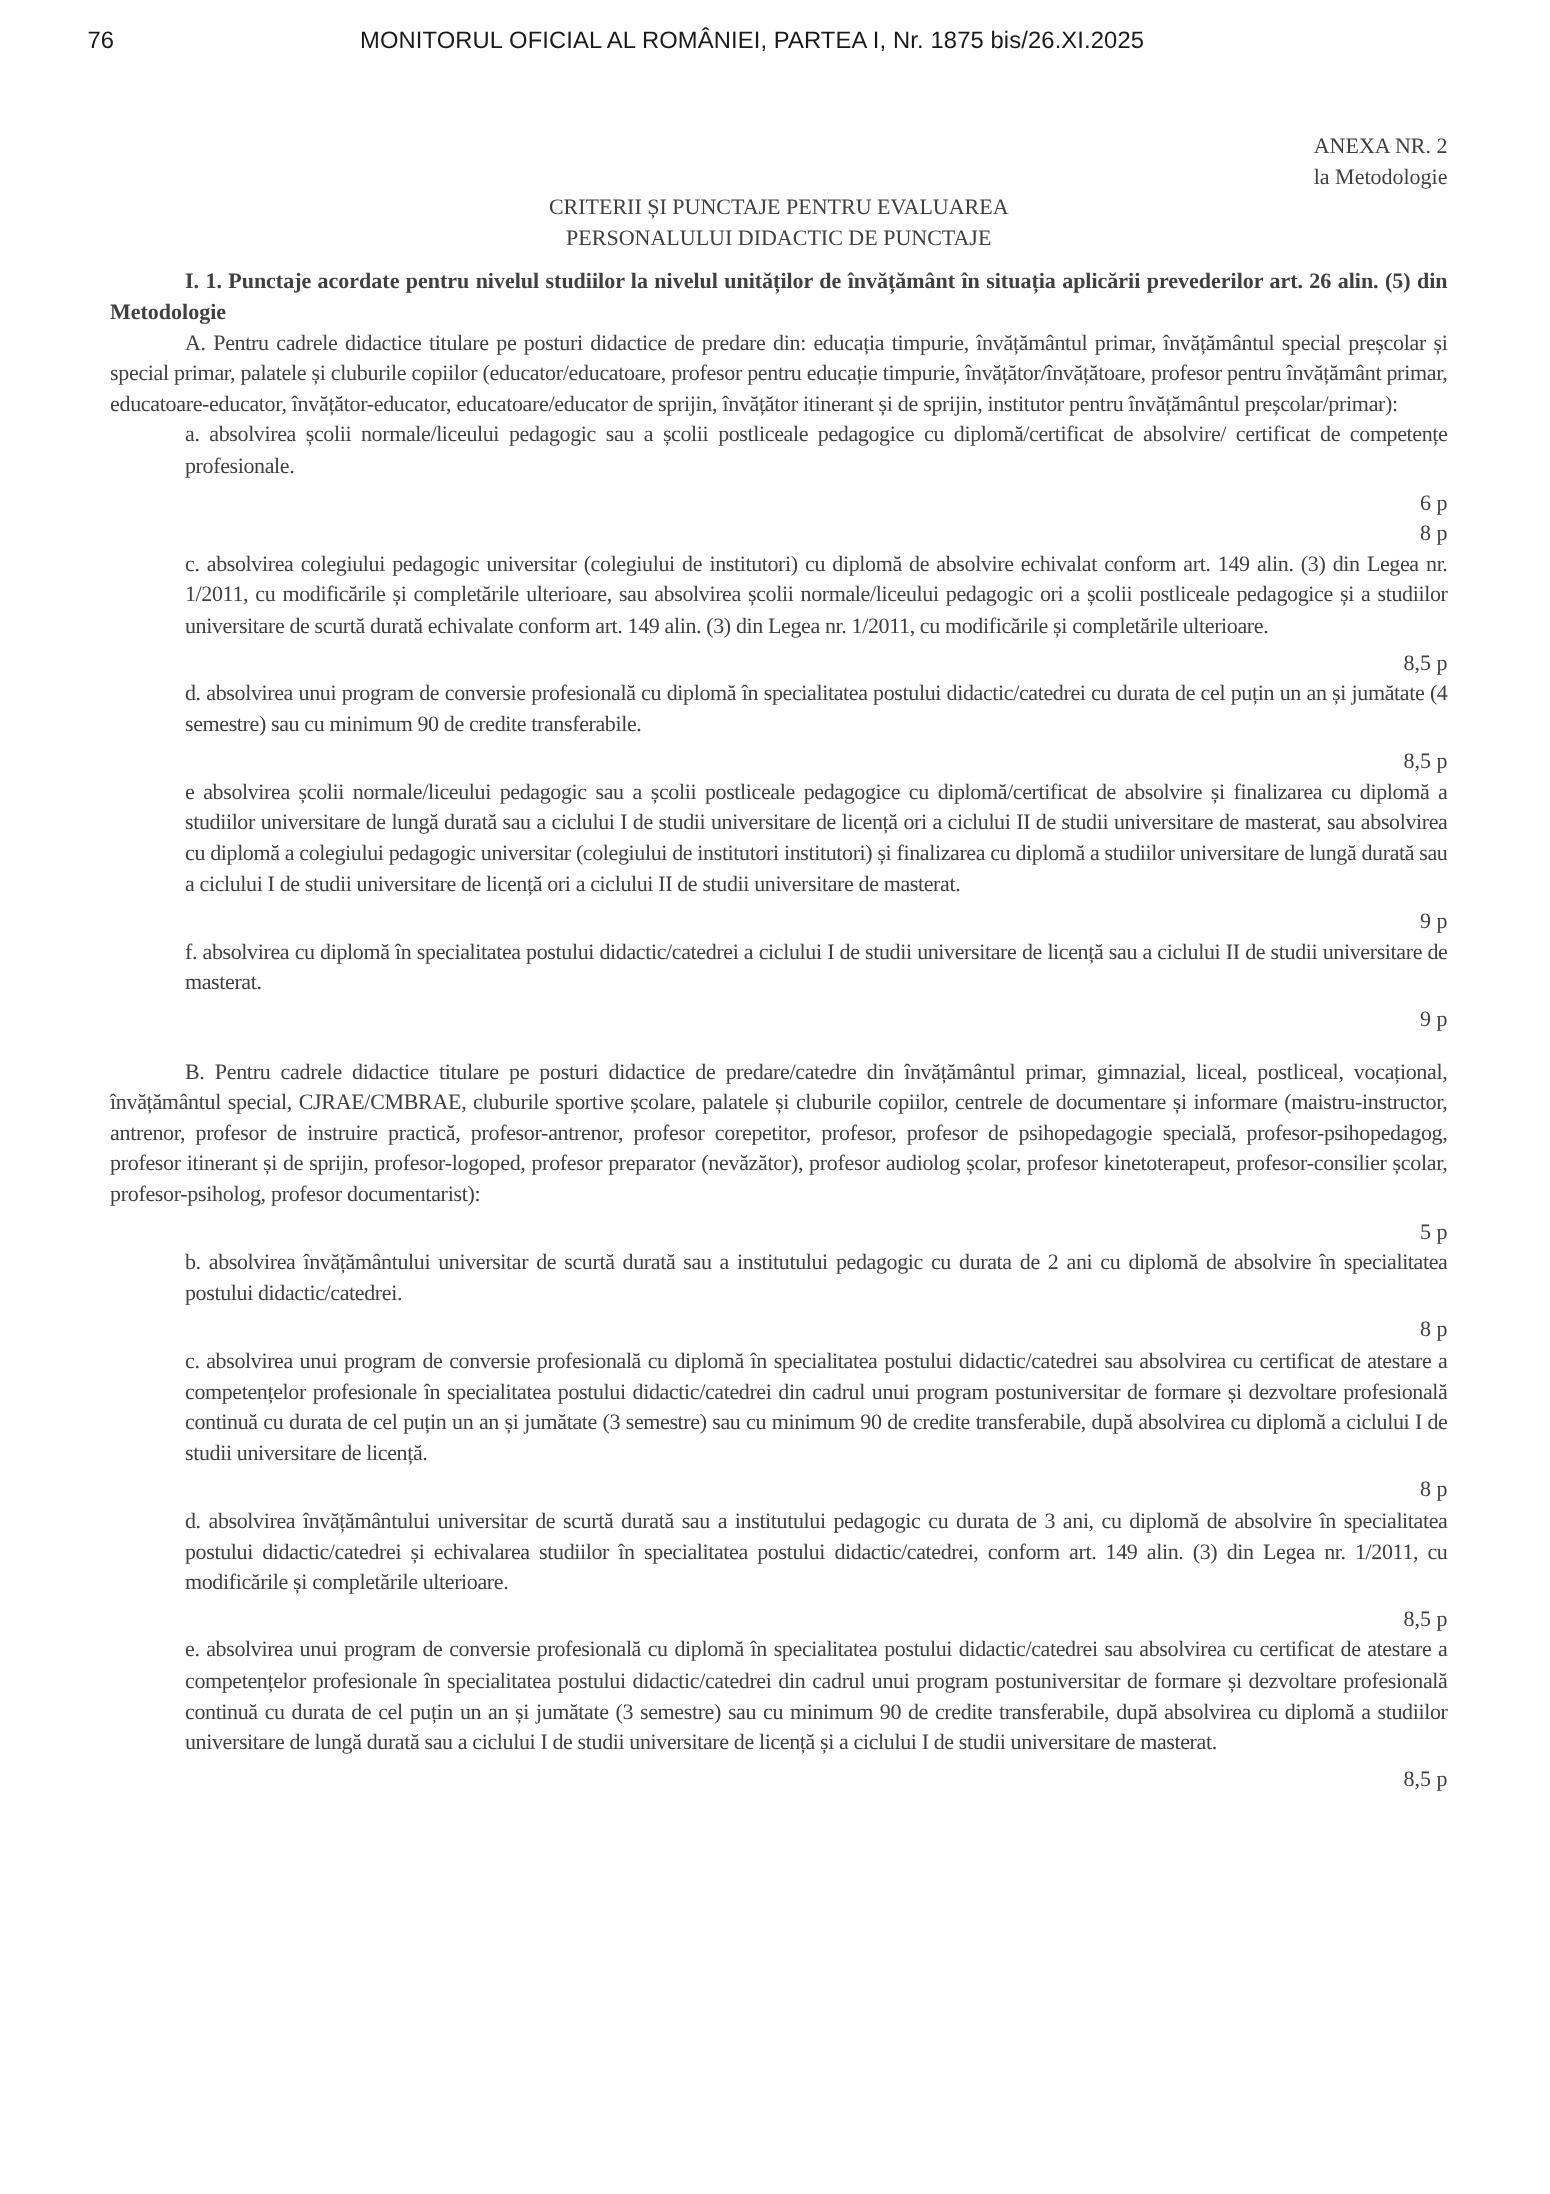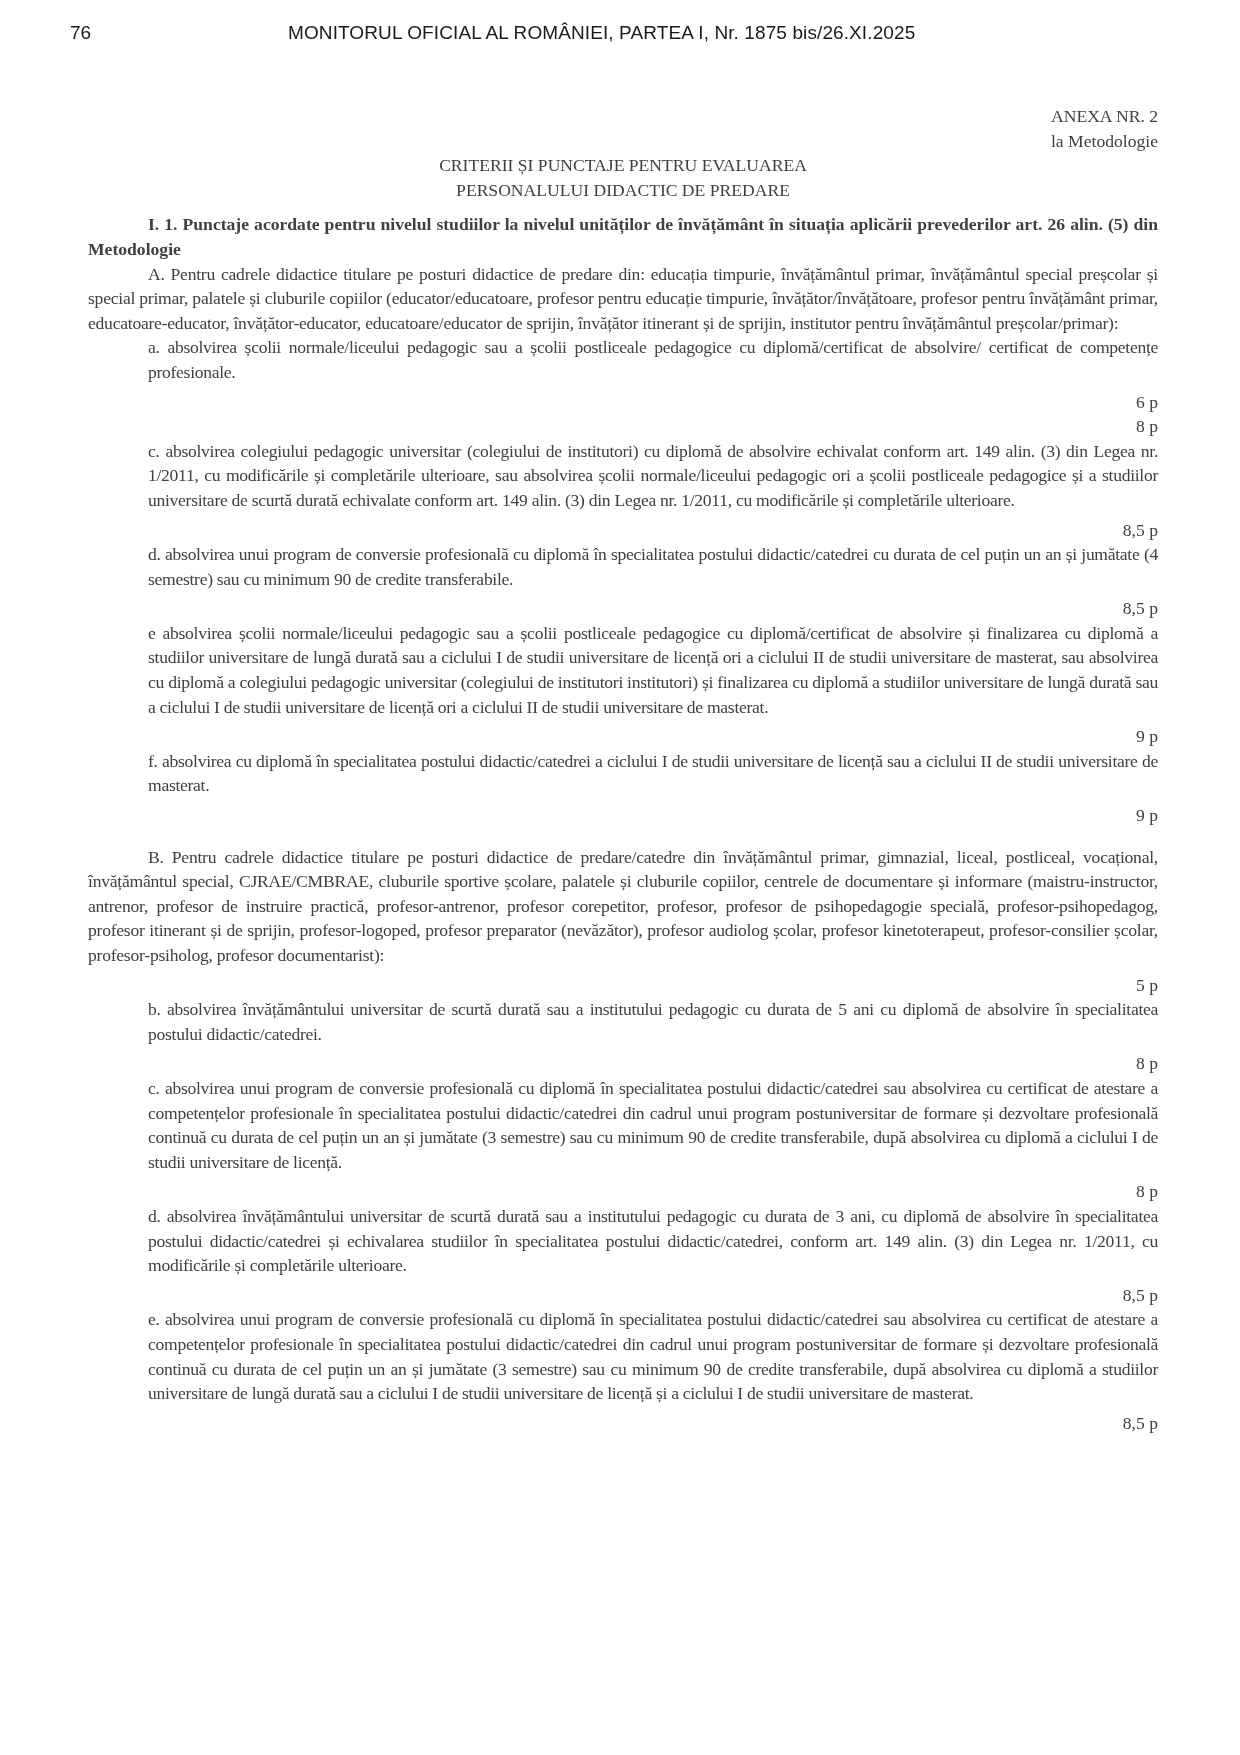--- a/index.html
+++ b/index.html
@@ -35,21 +35,21 @@
 </div>
 
 <div class="doc">
   <div class="annex">
     <p>ANEXA NR. 2</p>
     <p>la Metodologie</p>
   </div>
 
   <div class="title title-block">
     <p>CRITERII ȘI PUNCTAJE PENTRU EVALUAREA</p>
-    <p>PERSONALULUI DIDACTIC DE PREDARE</p>
+    <p>PERSONALULUI DIDACTIC DE PUNCTAJE</p>
   </div>
 
   <p class="section-heading">I. 1. Punctaje acordate pentru nivelul studiilor la nivelul unităților de învățământ în situația aplicării prevederilor art. 26 alin. (5) din Metodologie</p>
 
   <p class="para">A. Pentru cadrele didactice titulare pe posturi didactice de predare din: educația timpurie, învățământul primar, învățământul special preșcolar și special primar, palatele și cluburile copiilor (educator/educatoare, profesor pentru educație timpurie, învățător/învățătoare, profesor pentru învățământ primar, educatoare-educator, învățător-educator, educatoare/educator de sprijin, învățător itinerant și de sprijin, institutor pentru învățământul preșcolar/primar):</p>
 
   <p class="item">a. absolvirea școlii normale/liceului pedagogic sau a școlii postliceale pedagogice cu diplomă/certificat de absolvire/ certificat de competențe profesionale.</p>
   <p class="score score-gap">6 p</p>
 
   <p class="score">8 p</p>
@@ -63,21 +63,21 @@
   <p class="item">e absolvirea școlii normale/liceului pedagogic sau a școlii postliceale pedagogice cu diplomă/certificat de absolvire și finalizarea cu diplomă a studiilor universitare de lungă durată sau a ciclului I de studii universitare de licență ori a ciclului II de studii universitare de masterat, sau absolvirea cu diplomă a colegiului pedagogic universitar (colegiului de institutori institutori) și finalizarea cu diplomă a studiilor universitare de lungă durată sau a ciclului I de studii universitare de licență ori a ciclului II de studii universitare de masterat.</p>
   <p class="score score-gap">9 p</p>
 
   <p class="item">f. absolvirea cu diplomă în specialitatea postului didactic/catedrei a ciclului I de studii universitare de licență sau a ciclului II de studii universitare de masterat.</p>
   <p class="score score-gap">9 p</p>
 
   <p class="para para-B">B. Pentru cadrele didactice titulare pe posturi didactice de predare/catedre din învățământul primar, gimnazial, liceal, postliceal, vocațional, învățământul special, CJRAE/CMBRAE, cluburile sportive școlare, palatele și cluburile copiilor, centrele de documentare și informare (maistru-instructor, antrenor, profesor de instruire practică, profesor-antrenor, profesor corepetitor, profesor, profesor de psihopedagogie specială, profesor-psihopedagog, profesor itinerant și de sprijin, profesor-logoped, profesor preparator (nevăzător), profesor audiolog școlar, profesor kinetoterapeut, profesor-consilier școlar, profesor-psiholog, profesor documentarist):</p>
 
   <p class="score score-gap">5 p</p>
 
-  <p class="item">b. absolvirea învățământului universitar de scurtă durată sau a institutului pedagogic cu durata de 5 ani cu diplomă de absolvire în specialitatea postului didactic/catedrei.</p>
+  <p class="item">b. absolvirea învățământului universitar de scurtă durată sau a institutului pedagogic cu durata de 2 ani cu diplomă de absolvire în specialitatea postului didactic/catedrei.</p>
   <p class="score score-gap">8 p</p>
 
   <p class="item">c. absolvirea unui program de conversie profesională cu diplomă în specialitatea postului didactic/catedrei sau absolvirea cu certificat de atestare a competențelor profesionale în specialitatea postului didactic/catedrei din cadrul unui program postuniversitar de formare și dezvoltare profesională continuă cu durata de cel puțin un an și jumătate (3 semestre) sau cu minimum 90 de credite transferabile, după absolvirea cu diplomă a ciclului I de studii universitare de licență.</p>
   <p class="score score-gap">8 p</p>
 
   <p class="item">d. absolvirea învățământului universitar de scurtă durată sau a institutului pedagogic cu durata de 3 ani, cu diplomă de absolvire în specialitatea postului didactic/catedrei și echivalarea studiilor în specialitatea postului didactic/catedrei, conform art. 149 alin. (3) din Legea nr. 1/2011, cu modificările și completările ulterioare.</p>
   <p class="score score-gap">8,5 p</p>
 
   <p class="item">e. absolvirea unui program de conversie profesională cu diplomă în specialitatea postului didactic/catedrei sau absolvirea cu certificat de atestare a competențelor profesionale în specialitatea postului didactic/catedrei din cadrul unui program postuniversitar de formare și dezvoltare profesională continuă cu durata de cel puțin un an și jumătate (3 semestre) sau cu minimum 90 de credite transferabile, după absolvirea cu diplomă a studiilor universitare de lungă durată sau a ciclului I de studii universitare de licență și a ciclului I de studii universitare de masterat.</p>
   <p class="score score-gap">8,5 p</p>

